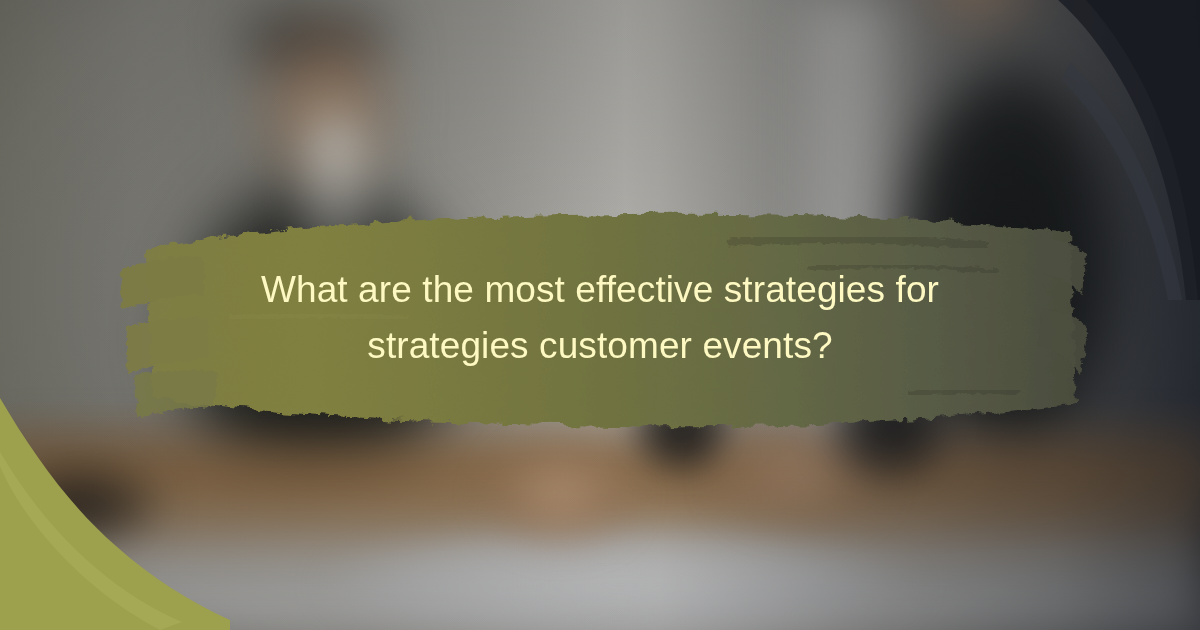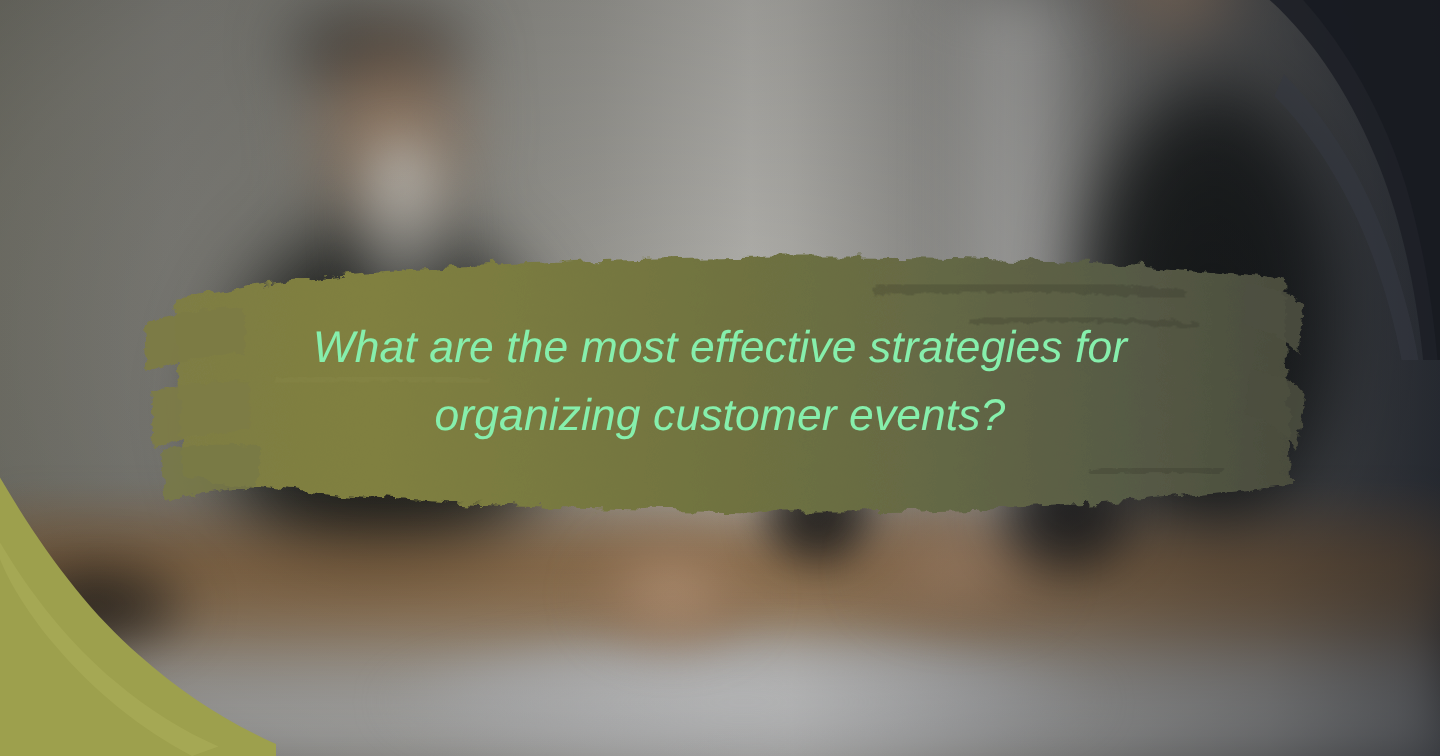--- a/index.html
+++ b/index.html
@@ -202,27 +202,26 @@
     top: 206px;
     width: 900px;
     height: 224px;
     display: flex;
     flex-direction: column;
     align-items: center;
     justify-content: center;
     text-align: center;
   }
   .banner-text .line {
-    color: #86efac;
+    color: #fef9c3;
     font-size: 37px;
     line-height: 56px;
     font-weight: 400;
     letter-spacing: 0.1px;
     white-space: nowrap;
-    font-style: italic;
   }
 </style>
 </head>
 <body>
 
 <div id="card">
 
   <div class="bg-layer">
     <div class="bg-base"></div>
     <div class="wall-bright"></div>
@@ -300,16 +299,16 @@
         <path d="M 620 44 C 700 38, 790 40, 880 48" stroke="#2d2f26" stroke-width="9" fill="none" filter="url(#roughSoft)"></path>
         <path d="M 700 70 C 760 66, 830 68, 890 74" stroke="#2d2f26" stroke-width="5" fill="none" filter="url(#roughSoft)"></path>
         <path d="M 800 196 C 840 192, 880 192, 910 196" stroke="#2d2f26" stroke-width="6" fill="none" filter="url(#roughSoft)"></path>
         <path d="M 120 120 C 180 116, 240 116, 300 120" stroke="#8d8c4d" stroke-width="6" fill="none" filter="url(#roughSoft)"></path>
       </g>
     </svg>
   </div>
 
   <div class="banner-text">
     <div class="line">What are the most effective strategies for</div>
-    <div class="line">organizing customer events?</div>
+    <div class="line">strategies customer events?</div>
   </div>
 
 </div>
 
 </body></html>

